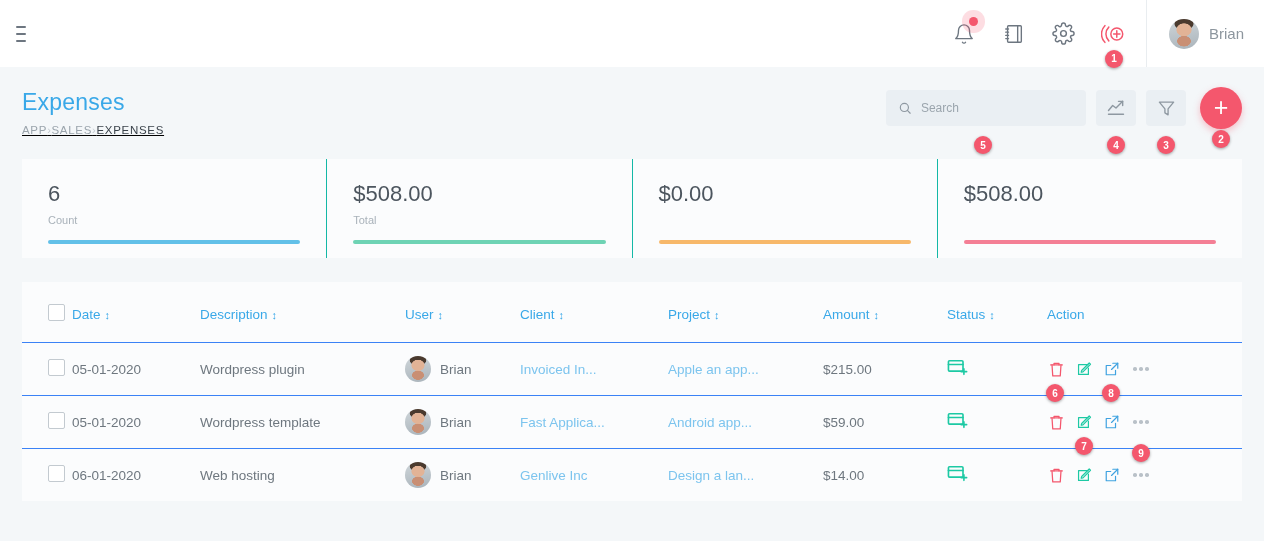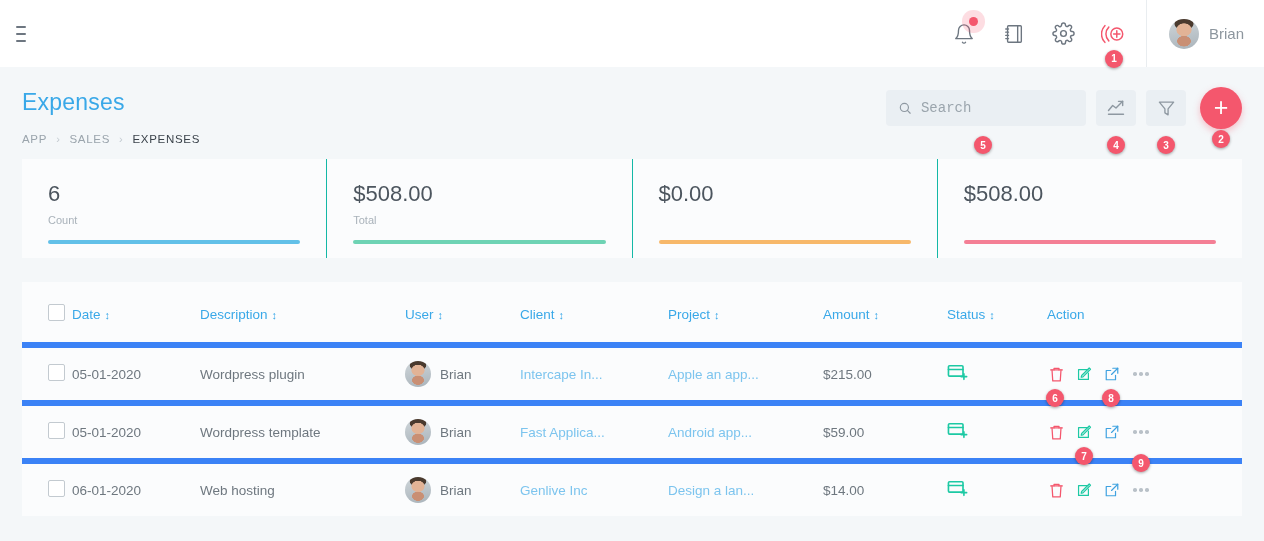--- a/index.html
+++ b/index.html
@@ -46,35 +46,35 @@
       radial-gradient(ellipse 40% 34% at 50% 36%, #e2b396 0%, #e2b396 60%, rgba(226,179,150,0) 66%),
       radial-gradient(ellipse 46% 30% at 50% 16%, #4a3a2e 0%, #4a3a2e 65%, rgba(74,58,46,0) 72%),
       linear-gradient(170deg, #cfd6da 0%, #aab4bb 100%);
     flex: none;
   }
   .username { font-size: 15px; color: #8d969e; }
 
   
   .pagehead { position: relative; padding: 22px 32px 0 22px; height: 78px; }
   .ptitle { font-size: 23px; color: #39a8e8; font-weight: 400; letter-spacing: .2px; }
-  .crumbs { margin-top: 17px; display: flex; align-items: center; gap: 9px; font-size: 11.5px; letter-spacing: .7px; }
+  .crumbs { margin-top: 8px; display: flex; align-items: center; font-size: 11.5px; letter-spacing: .7px; text-decoration: underline; }
   .crumb { color: #9aa4ac; cursor: pointer; }
   .crumb.active { color: #3b434b; cursor: default; }
   .crumb-sep { color: #c3cad0; font-size: 11px; }
 
   .headtools { position: absolute; top: 20px; right: 22px; display: flex; align-items: center; gap: 10px; }
   .searchbox {
     width: 200px; height: 36px; background: #eaeff3; border-radius: 4px;
     display: flex; align-items: center; gap: 9px; padding: 0 12px;
     position: relative;
   }
   .searchbox input {
     border: none; outline: none; background: transparent;
-    font-size: 14px; color: #6a737b; width: 100%;
-    font-family: Liberation Mono, monospace;
+    font-size: 12px; color: #6a737b; width: 100%;
+    font-family: Liberation Sans, sans-serif;
   }
   .searchbox input::placeholder { color: #9ba5ad; }
 
   .toolbtn {
     width: 40px; height: 36px; background: #eaeff3; border-radius: 4px;
     display: flex; align-items: center; justify-content: center; cursor: pointer;
     position: relative;
   }
   .addbtn {
     width: 42px; height: 42px; border-radius: 50%; background: #f4576d;
@@ -106,21 +106,21 @@
 
   
   .tablecard { margin: 24px 22px 0 22px; background: #fbfcfd; padding: 0 0 0 0; }
   table { width: 100%; border-collapse: collapse; }
   th {
     text-align: left; font-weight: 400; font-size: 13.5px; color: #39a8e8;
     padding: 22px 0 18px 0; cursor: pointer; white-space: nowrap;
   }
   th.nosort { cursor: default; }
   .sortico { font-size: 11px; margin-left: 4px; color: #39a8e8; }
-  tbody tr { border-top: 6px solid #3b82f6; }
+  tbody tr { border-top: 1px solid #3b82f6; }
   td { padding: 13px 0; font-size: 13.5px; color: #6e777f; vertical-align: middle; }
   .chk {
     width: 17px; height: 17px; border: 1px solid #c3cad0; border-radius: 2px;
     background: #fff; cursor: pointer; display: inline-block;
   }
   .cell-user { display: flex; align-items: center; gap: 9px; }
   .cell-user .avatar-img { width: 26px; height: 26px; }
   .link { color: #7cc4ee; cursor: pointer; }
   .amount { color: #6e777f; }
   .actions { display: flex; align-items: center; gap: 10px; position: relative; }
@@ -304,21 +304,21 @@
         </td>
         <td>05-01-2020</td>
         <td>Wordpress plugin</td>
         <td>
           <span class="cell-user">
             <span class="avatar-img"></span>
             <span>Brian</span>
           </span>
         </td>
         <td>
-          <span class="link">Intercape In...</span>
+          <span class="link">Invoiced In...</span>
         </td>
         <td>
           <span class="link">Apple an app...</span>
         </td>
         <td class="amount">$215.00</td>
         <td>
           <span>
             <svg width="22" height="20" viewBox="0 0 24 22" fill="none" stroke="#1dc9a4" stroke-width="1.8" stroke-linecap="round" stroke-linejoin="round">
               <rect x="1.5" y="3" width="16" height="11.5" rx="1.2"></rect>
               <line x1="1.5" y1="7.2" x2="17.5" y2="7.2"></line>

